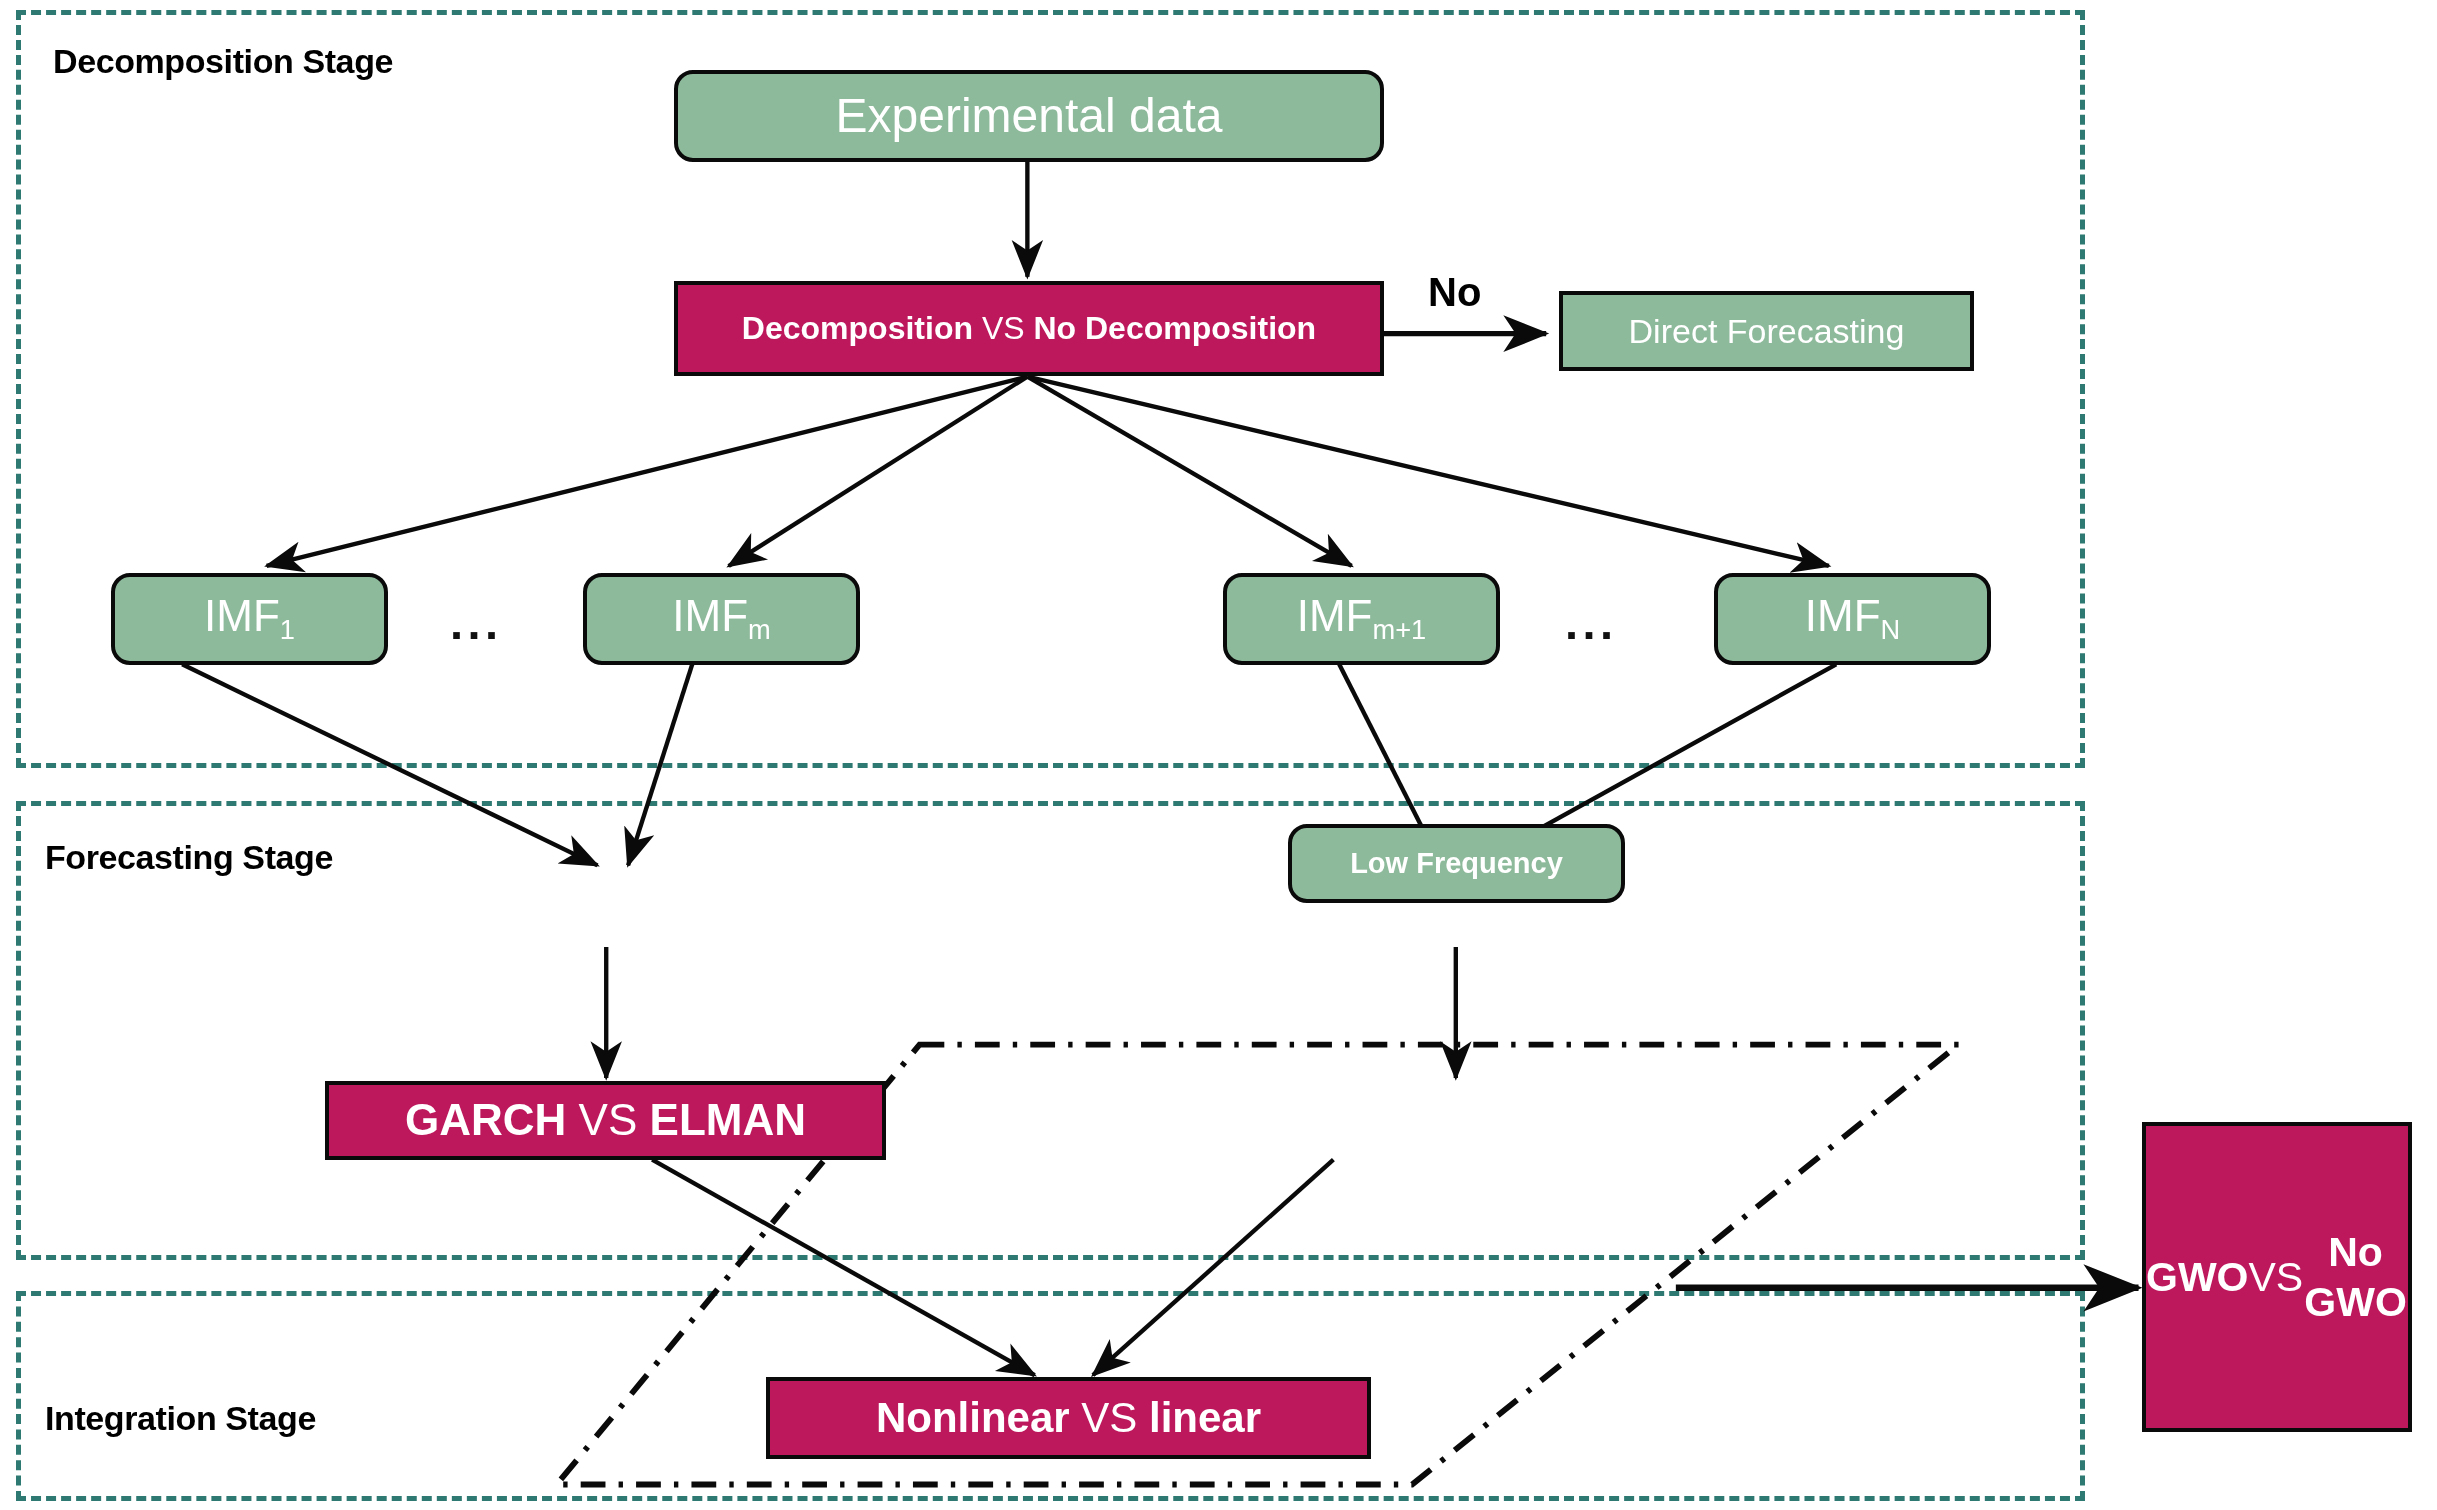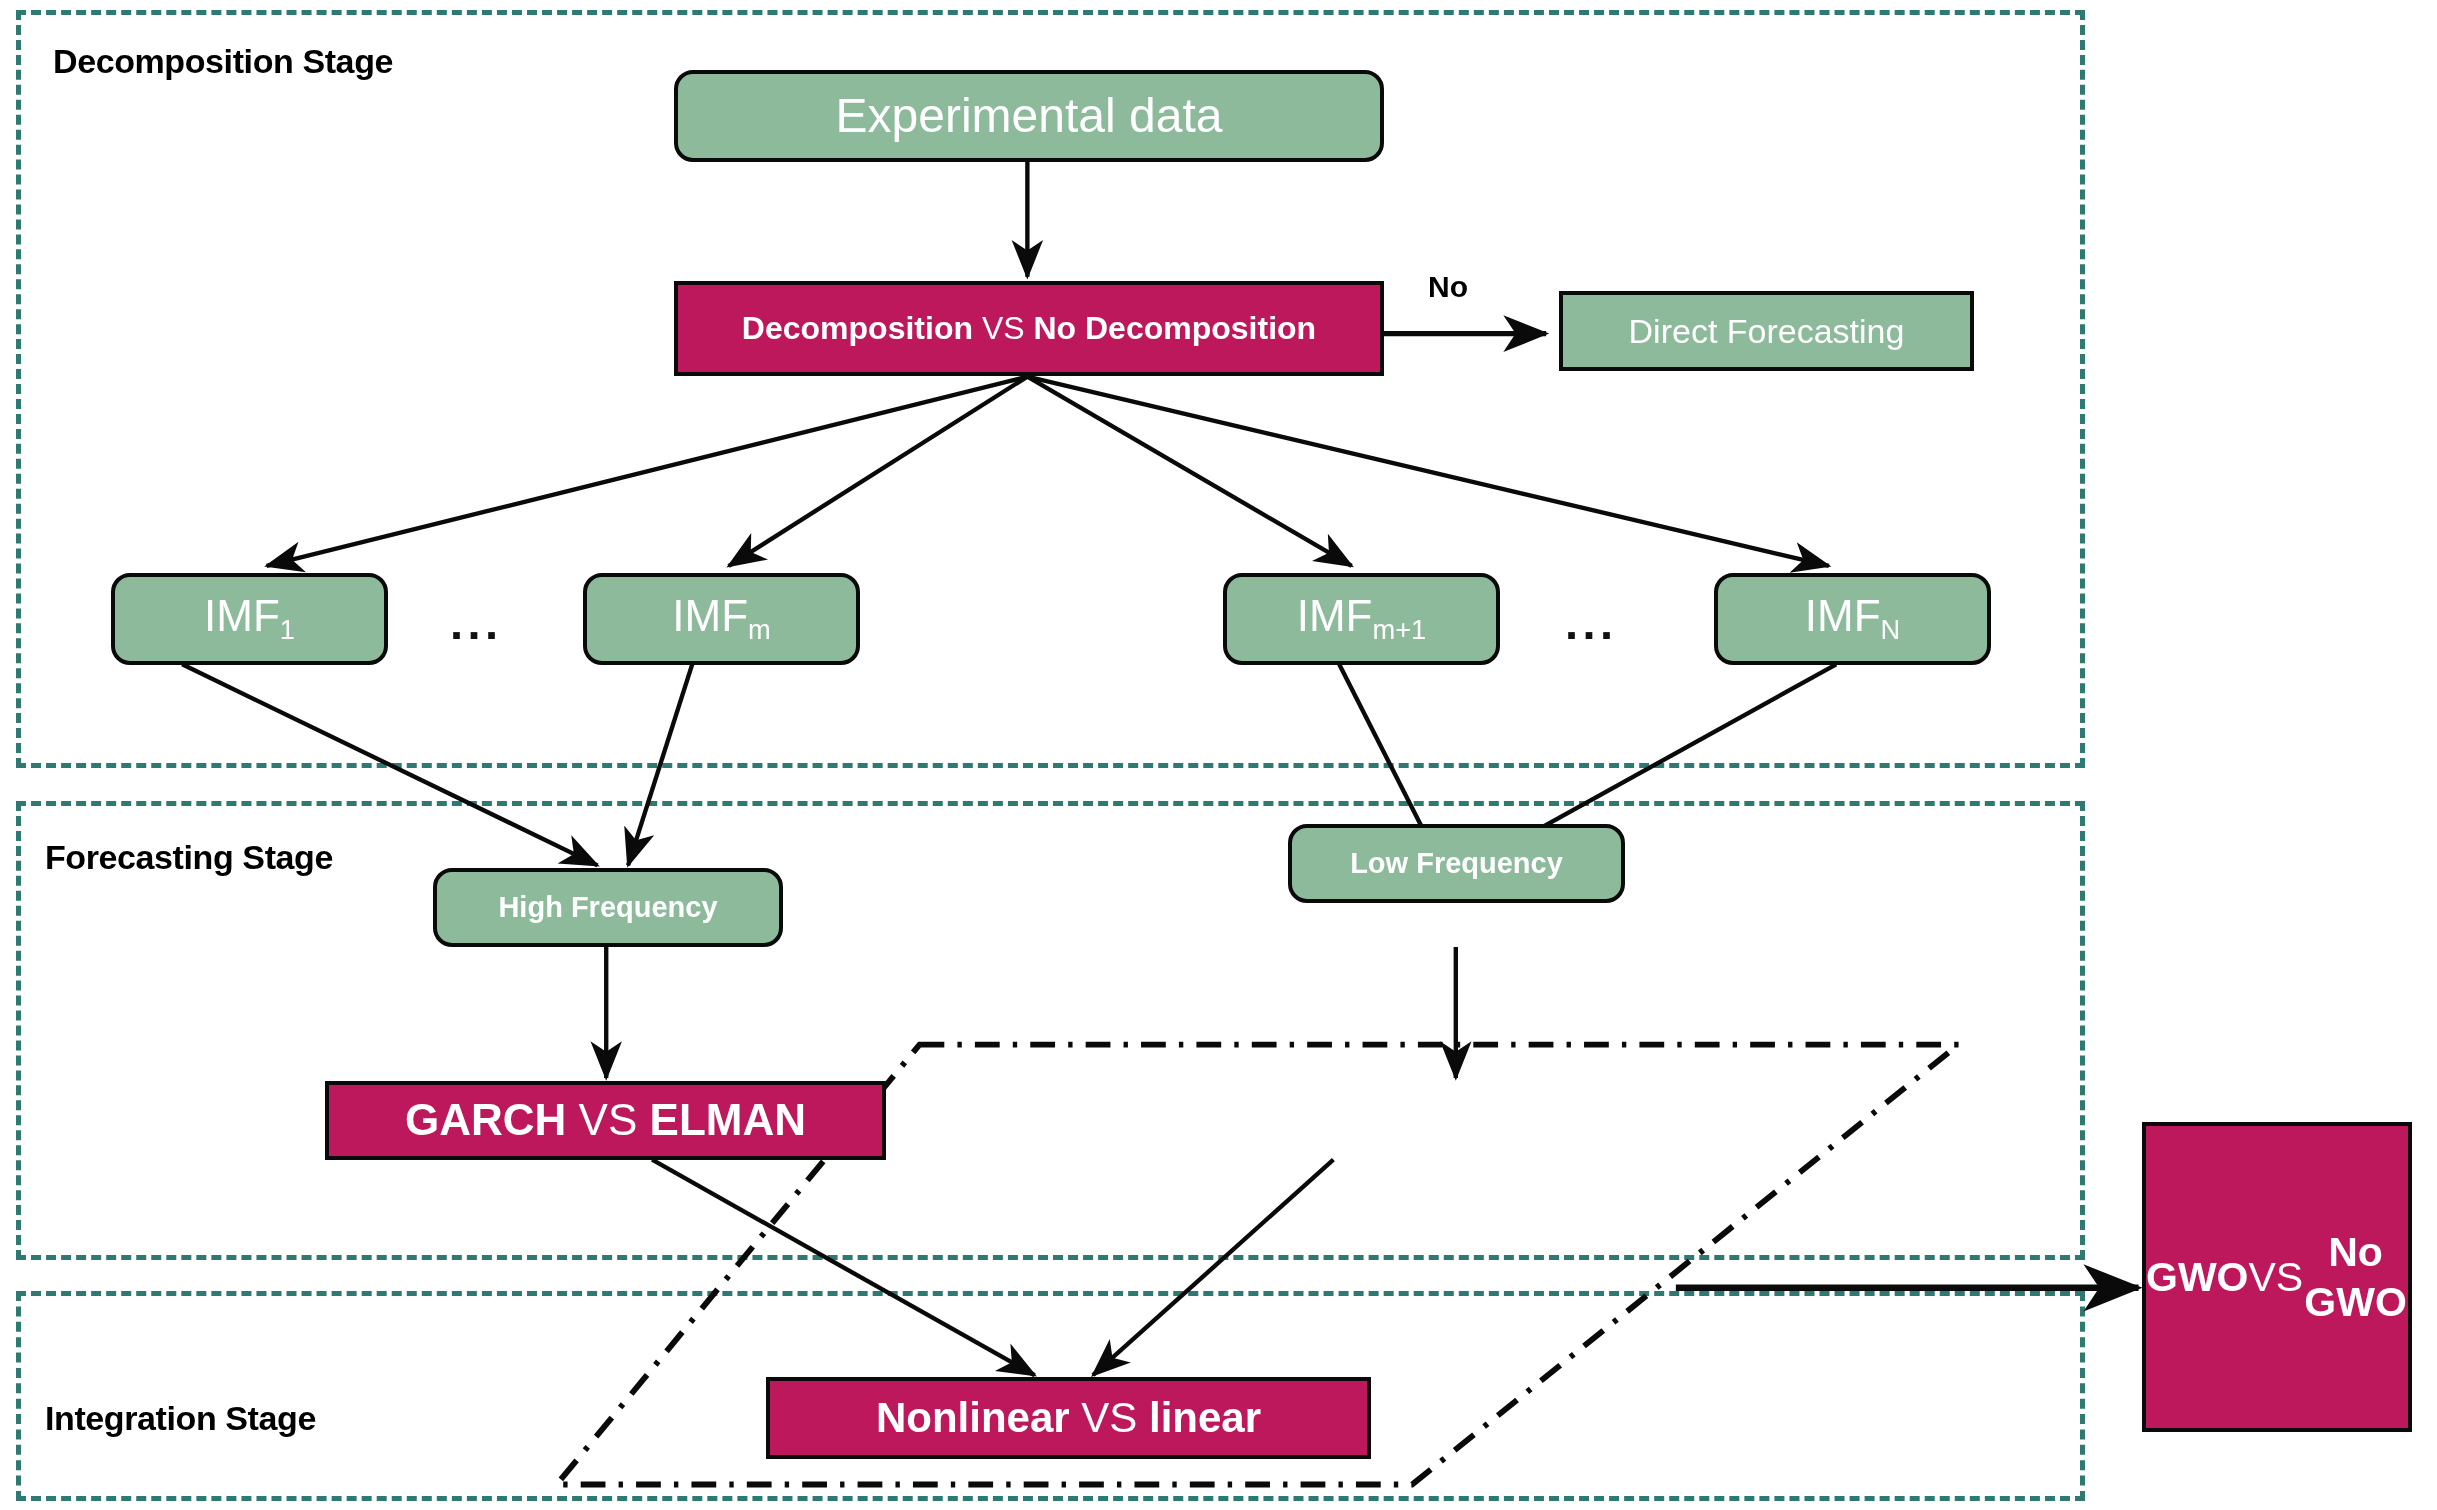--- a/index.html
+++ b/index.html
@@ -16,21 +16,21 @@
         display:flex;align-items:center;justify-content:center;
         color:#ffffff;text-align:center;line-height:1.06;}
   .sage{background:#8eba9c;}
   .teal{background:#be185d;}
   .rounded{border-radius:19px;}
 
   .sub{font-size:0.62em;vertical-align:-0.30em;letter-spacing:0;}
   .bold{font-weight:bold;}
   .reg{font-weight:normal;}
 
-  .no-label{position:absolute;font-weight:bold;color:#000;font-size:30px;text-align:center;}
+  .no-label{position:absolute;font-weight:bold;color:#000;font-size:40px;text-align:center;}
   .ellipsis{position:absolute;color:#111;font-weight:bold;font-size:47px;letter-spacing:4.4px;}
 </style>
 </head>
 <body>
 
 <div id="stage">
 
   <div class="stage-box" style="left:16px;top:10.2px;width:2069px;height:758px;"></div>
   <div class="stage-box" style="left:16px;top:801px;width:2069px;height:459px;"></div>
   <div class="stage-box" style="left:16px;top:1291px;width:2069px;height:210px;"></div>
@@ -101,23 +101,20 @@
   <div class="node sage rounded" style="left:1223px;top:573px;width:277px;height:92px;font-size:44px;">
     <span><span>IMF</span><span class="sub">m+1</span></span>
   </div>
 
   <div class="ellipsis" style="left:1565px;top:595px;">...</div>
 
   <div class="node sage rounded" style="left:1714px;top:573px;width:277px;height:92px;font-size:44px;">
     <span><span>IMF</span><span class="sub">N</span></span>
   </div>
 
-  <div class="node sage rounded" style="left:433px;top:868px;width:350px;height:79px;font-size:29px;font-weight:bold;">
-    <span>High Frequency</span>
-  </div>
 
   <div class="node sage rounded" style="left:1288px;top:824px;width:337px;height:79px;font-size:29px;font-weight:bold;">
     <span>Low Frequency</span>
   </div>
 
   <div class="node teal" style="left:325px;top:1081px;width:561px;height:79px;font-size:44px;">
     <span>
       <b class="bold">GARCH</b><span class="reg">&nbsp;</span><span class="reg">VS</span><span class="reg">&nbsp;</span><b class="bold">ELMAN</b>
     </span>
   </div>

